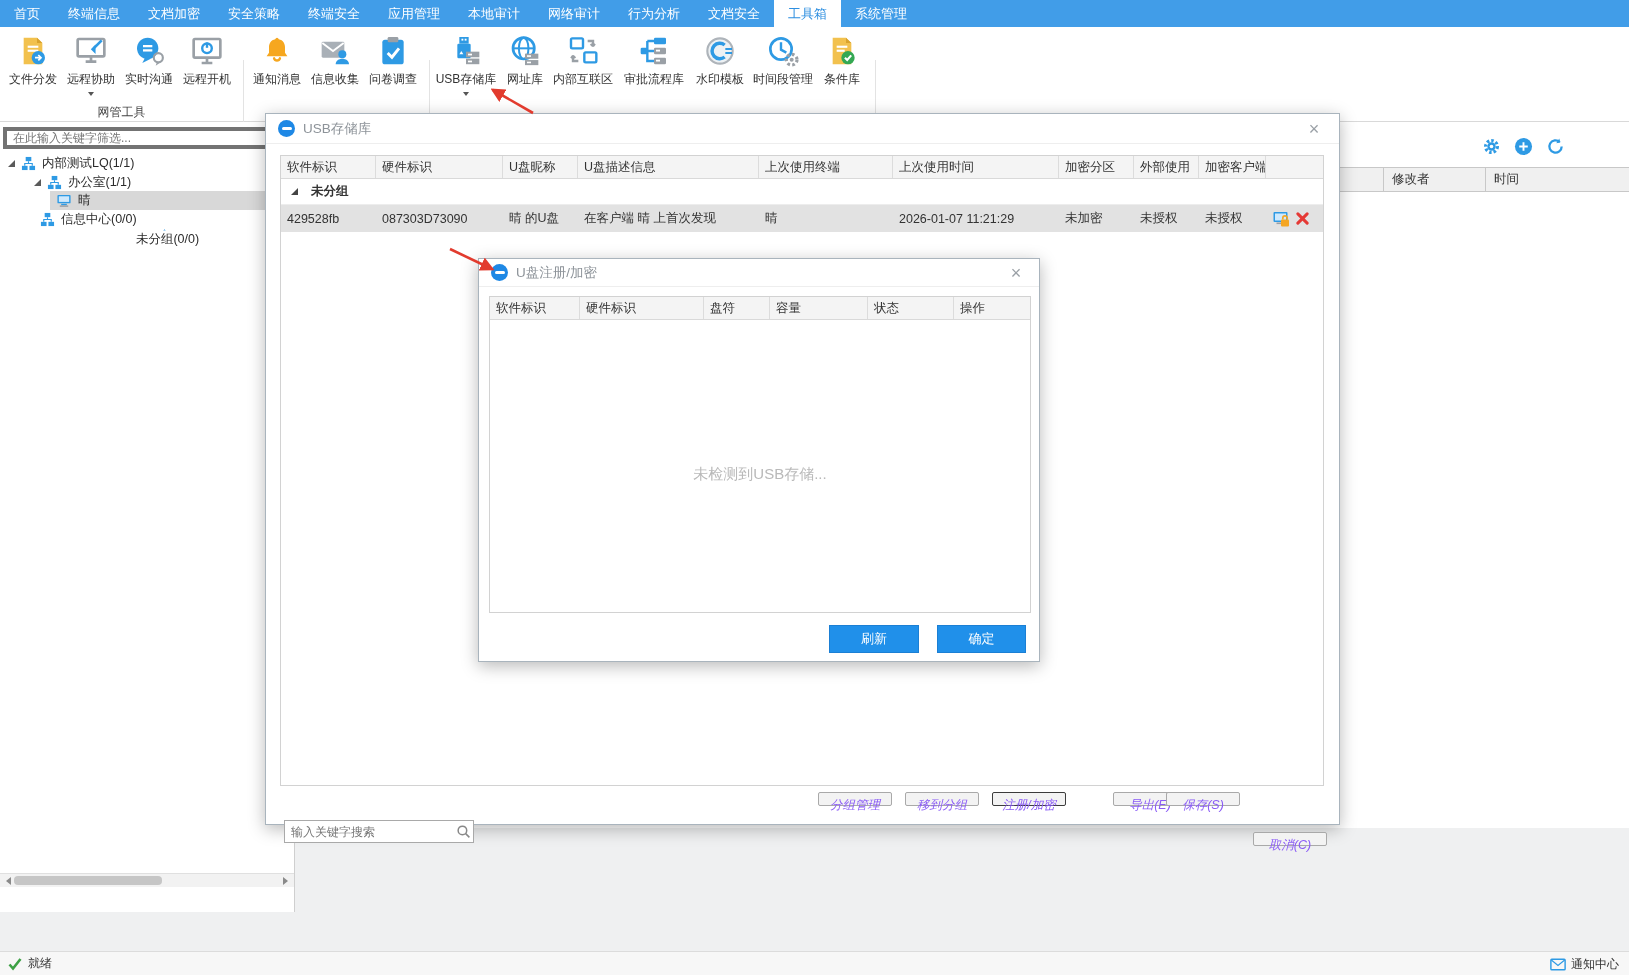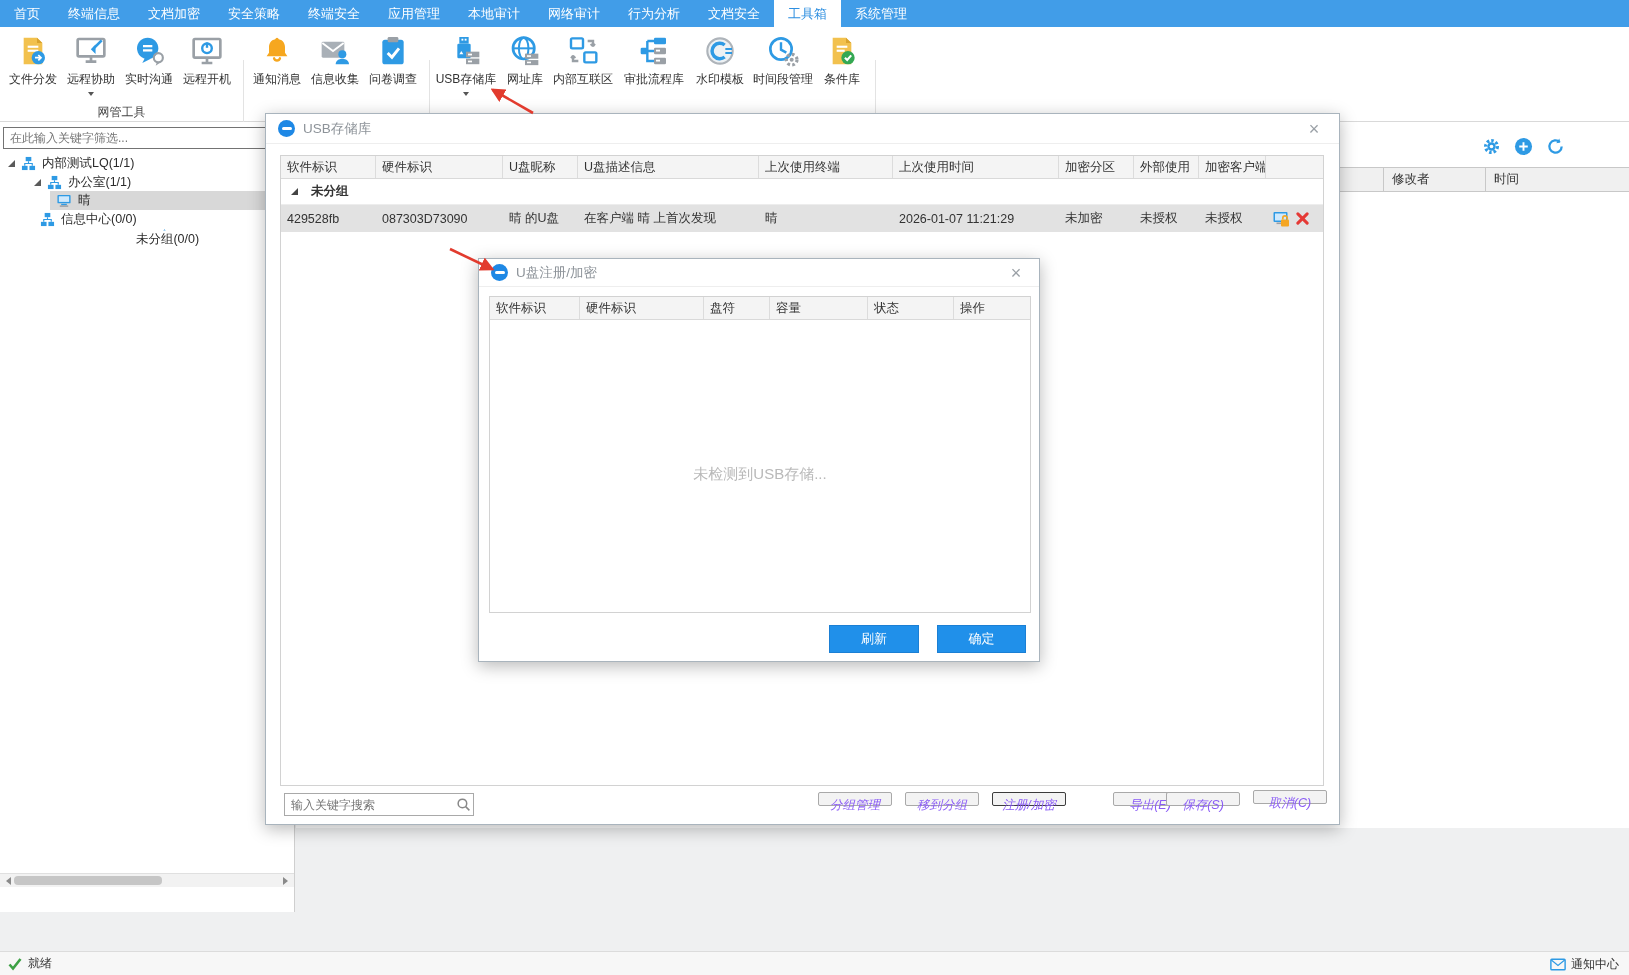--- a/index.html
+++ b/index.html
@@ -18,21 +18,21 @@
   .ribbon { position:absolute; left:0; top:27px; width:1629px; height:95px; background:#fff; border-bottom:1px solid #d9d9d9; z-index:1; }
   .tool { position:absolute; top:5px; height:70px; display:flex; flex-direction:column; align-items:center; cursor:default; }
   .tool .ticon { width:32px; height:32px; margin-top:3px; }
   .tool .tlabel { font-size:12px; color:#333; margin-top:4px; white-space:nowrap; }
   .tool .tdrop { width:0; height:0; border:3.5px solid transparent; border-top:4.5px solid #555; margin-top:4px; }
   .vdiv { position:absolute; top:33px; width:1px; height:82px; background:#e3e3e3; }
   .group-label { position:absolute; top:77px; font-size:12px; color:#444; text-align:center; }
 
   
   .left-panel { position:absolute; left:0; top:122px; width:295px; height:790px; background:#fff; border-right:1px solid #cfcfcf; z-index:1; }
-  .filter-input { position:absolute; left:3px; top:5px; width:288px; height:22px; border:1px solid #737373; font-size:12px; padding:0 6px; color:#333; font-family:inherit; }
+  .filter-input { position:absolute; left:3px; top:5px; width:288px; height:22px; border:4px solid #737373; font-size:12px; padding:0 6px; color:#333; font-family:inherit; }
   .tree-row { position:absolute; left:0; width:295px; height:19px; display:flex; align-items:center; font-size:12.5px; color:#2b2b2b; white-space:nowrap; }
   .sel-band { position:absolute; left:50px; top:69px; width:243px; height:19px; background:#d8d8d8; }
   .exp { width:0; height:0; border-bottom:7px solid #5a5a5a; border-left:7px solid transparent; margin-right:6px; }
   .hscroll { position:absolute; left:0; top:751px; width:294px; height:14px; background:#f2f2f2; border-top:1px solid #e0e0e0; }
   .hs-arrow { position:absolute; top:3px; width:0; height:0; border:4px solid transparent; }
   .hs-thumb { position:absolute; left:14px; top:2px; width:148px; height:9px; background:#c6c6c6; border-radius:4px; }
   .tab-row { position:absolute; left:0; top:766px; width:295px; height:24px; }
   .client-tab { position:absolute; left:2px; top:0; width:74px; height:23px; background:#fdfdfd; border:1px solid #c8c8c8; display:flex; align-items:center; gap:5px; padding-left:6px; font-size:12px; }
   .tab-input { position:absolute; left:78px; top:1px; width:215px; height:21px; border:1px solid #c8c8c8; background:#fff; font-family:inherit; }
 
@@ -51,21 +51,21 @@
   .grid { position:absolute; border:1px solid #d2d2d2; }
   .grid-head { display:flex; background:#f4f4f4; border-bottom:1px solid #d9d9d9; }
   .gh-cell { height:22px; line-height:22px; padding-left:6px; border-right:1px solid #dcdcdc; font-size:12.5px; color:#333; overflow:hidden; white-space:nowrap; }
   .group-row { display:flex; align-items:center; height:26px; border-bottom:1px solid #ededed; font-weight:bold; font-size:12.5px; padding-left:10px; gap:7px; }
   .data-row { display:flex; background:#e2e2e2; height:27px; align-items:center; font-size:12.5px; }
   .dr-cell { padding-left:6px; overflow:hidden; white-space:nowrap; }
   .pbtn { position:absolute; height:28px; background:#2090ea; color:#fff; border:1px solid #1b7fd4; font-size:13px; text-align:center; line-height:26px; cursor:default; }
   .sbtn { position:absolute; height:14px; background:#f3f3f3; border:1px solid #a9a9a9; border-radius:2px; font-size:12.5px; text-align:center; line-height:24px; color:#8b5cf6; cursor:default;font-style:italic; }
   .sbtn.focused { border:1px solid #3c3c3c; }
   .empty-hint { position:absolute; width:100%; text-align:center; color:#b9b9b9; font-size:15px; }
-  .search-wrap { position:absolute; width:190px; height:23px; border:1px solid #a9a9a9; background:#fff; }
+  .search-wrap { position:absolute; width:190px; height:23px; border:1px solid #a9a9a9; background:#fff;margin-top:27px; }
   .search-wrap input { position:absolute; left:0; top:0; width:170px; height:21px; border:none; outline:none; padding:0 6px; font-size:12px; color:#555; font-family:inherit; }
   .search-wrap .mag { position:absolute; right:2px; top:3px; }
 
   
   .statusbar { position:absolute; left:0; top:951px; width:1629px; height:24px; background:#f7f7f7; border-top:1px solid #dcdcdc; display:flex; align-items:center; padding:0 8px; gap:6px; z-index:5; }
   .status-right { position:absolute; right:10px; top:0; height:24px; display:flex; align-items:center; gap:5px; }
 
   .arrow-layer { position:absolute; left:0; top:0; width:1629px; height:975px; z-index:40; pointer-events:none; }
 </style>
 </head>
@@ -382,21 +382,21 @@
     <svg class="mag" width="15" height="15" viewBox="0 0 14 14">
         <circle cx="6" cy="6" r="4" fill="none" stroke="#888" stroke-width="1.4"></circle>
         <path d="M9 9l3.5 3.5" stroke="#888" stroke-width="1.4"></path>
       </svg>
   </div>
   <div class="sbtn" style="left:552px; top:678px; width:74px;">分组管理</div>
   <div class="sbtn" style="left:639px; top:678px; width:74px;">移到分组</div>
   <div class="sbtn focused" style="left:726px; top:678px; width:74px;">注册/加密</div>
   <div class="sbtn" style="left:813px; top:678px; width:74px;margin-left:34px;">导出(E)</div>
   <div class="sbtn" style="left:900px; top:678px; width:74px;">保存(S)</div>
-  <div class="sbtn" style="left:987px; top:676px; width:74px;">取消(C)</div>
+  <div class="sbtn" style="left:987px; top:718px; width:74px;">取消(C)</div>
 </div>
 
 <div class="dialog" style="left:478px; top:258px; width:562px; height:404px; z-index:20;">
   <div class="dlg-title" style="height:28px;">
     <span class="logo-dot"></span>
     <span>U盘注册/加密</span>
   </div>
   <div class="dlg-close" style="right:12px; top:3px;">×</div>
 
   <div class="grid" style="left:10px; top:37px; width:542px; height:317px;">

